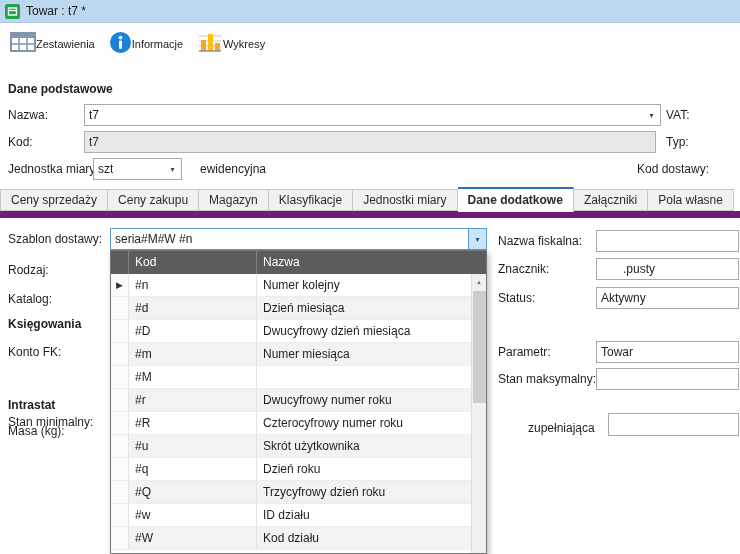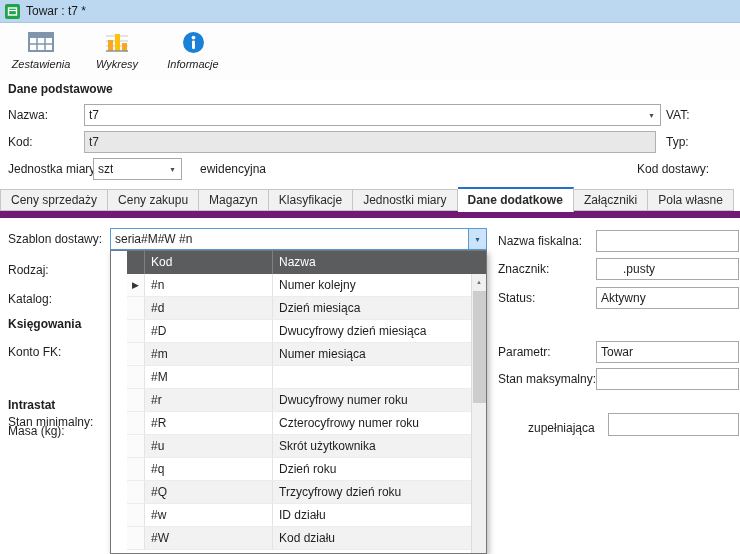--- a/index.html
+++ b/index.html
@@ -10,21 +10,21 @@
     font-size:12px;color:#1e1e1e;
   }
   
   .titlebar{position:absolute;top:0;left:0;width:740px;height:23px;background:#bcd8f1;
     display:flex;align-items:center;gap:6px;padding-left:5px;box-sizing:border-box;
     border-bottom:1px solid #a9c6e0;}
   .title-text{font-size:12px;color:#1a1a1a;}
   
   .toolbar{position:absolute;top:23px;left:0;width:740px;height:57px;background:#fdfdfd;
     display:flex;align-items:flex-start;padding:6px 0 0 10px;box-sizing:border-box;gap:14px;}
-  .tool{display:flex;flex-direction:column;align-items:center;min-width:62px;cursor:default;font-style:italic;}
+  .tool{display:flex;align-items:center;min-width:62px;cursor:default;}
   .tool-icon{height:26px;display:flex;align-items:center;justify-content:center;}
   .tool-label{font-size:11px;color:#222;margin-top:3px;}
   
   .sect{position:absolute;font-weight:bold;font-size:12px;white-space:nowrap;}
   .sect-bold{font-weight:bold;}
   
   .label{position:absolute;height:22px;line-height:22px;white-space:nowrap;}
   .field{position:absolute;height:22px;box-sizing:border-box;background:#fff;
     border:1px solid #a8a8a8;line-height:20px;padding:0 4px;white-space:nowrap;overflow:hidden;}
   .readonly{background:#e8e8e8;border-color:#b0b0b0;color:#2a2a2a;}
@@ -39,21 +39,21 @@
   .tabs{position:absolute;top:187px;left:0;width:740px;height:24px;display:flex;
     align-items:flex-end;border-bottom:7px solid #701a75;background:#fff;box-sizing:content-box;}
   .tab{height:22px;line-height:21px;padding:0 10px;background:#f1f1f1;
     border:1px solid #c6c6c6;border-left:none;box-sizing:border-box;color:#2b2b2b;white-space:nowrap;}
   .tab:first-child{border-left:1px solid #c6c6c6;}
   .tab.active{height:25px;margin-bottom:-1px;background:#fff;border-top:2px solid #2572c4;
     border-bottom:none;font-weight:bold;line-height:23px;position:relative;z-index:2;}
   
   .dropdown{position:absolute;left:110px;top:250px;width:377px;height:304px;background:#fff;
     border:1px solid #767676;box-sizing:border-box;z-index:20;box-shadow:2px 3px 6px rgba(0,0,0,.28);
-    overflow:hidden;padding-left:16px;}
+    overflow:hidden;}
   .gridhead{height:23px;background:#5a5c5e;color:#fff;display:flex;box-sizing:border-box;}
   .gh-marker{width:18px;border-right:1px solid #7e8084;box-sizing:border-box;}
   .gh-kod{width:128px;line-height:23px;padding-left:6px;border-right:1px solid #7e8084;box-sizing:border-box;}
   .gh-nazwa{flex:1;line-height:23px;padding-left:6px;}
   .gridbody{margin-right:15px;}
   .gridrow{display:flex;height:23px;line-height:22px;border-bottom:1px solid #ececec;box-sizing:border-box;background:#fff;}
   .gridrow.alt{background:#f2f2f2;}
   .cell-marker{width:18px;text-align:center;font-size:9px;color:#333;background:#fbfbfb;
     border-right:1px solid #e3e3e3;box-sizing:border-box;line-height:22px;flex:0 0 18px;}
   .cell-kod{width:128px;padding-left:6px;border-right:1px solid #e3e3e3;box-sizing:border-box;flex:0 0 128px;}
@@ -85,42 +85,42 @@
         <rect x="1" y="2" width="24" height="5" fill="#7e95ac"></rect>
         <line x1="9" y1="7" x2="9" y2="20" stroke="#7e95ac" stroke-width="1.5"></line>
         <line x1="17" y1="7" x2="17" y2="20" stroke="#7e95ac" stroke-width="1.5"></line>
         <line x1="1" y1="13" x2="25" y2="13" stroke="#7e95ac" stroke-width="1.5"></line>
       </svg>
     </span>
     <span class="tool-label">Zestawienia</span>
   </div>
   <div class="tool">
     <span class="tool-icon">
+      <svg width="23" height="23" viewBox="0 0 23 23">
+        <circle cx="11.5" cy="11.5" r="10.5" fill="#1a80d8"></circle>
+        <circle cx="11.5" cy="6.6" r="1.9" fill="#ffffff"></circle>
+        <rect x="10" y="9.6" width="3" height="8.4" rx="1.2" fill="#ffffff"></rect>
+      </svg>
+    </span>
+    <span class="tool-label">Informacje</span>
+  </div>
+  <div class="tool">
+    <span class="tool-icon">
       <svg width="26" height="22" viewBox="0 0 26 22">
         <line x1="2" y1="5" x2="24" y2="5" stroke="#c9c9c9" stroke-width="1"></line>
         <line x1="2" y1="10" x2="24" y2="10" stroke="#c9c9c9" stroke-width="1"></line>
         <line x1="2" y1="15" x2="24" y2="15" stroke="#c9c9c9" stroke-width="1"></line>
         <rect x="4" y="9" width="5" height="11" fill="#f6a723"></rect>
         <rect x="11" y="3" width="5" height="17" fill="#ffc107"></rect>
         <rect x="18" y="12" width="5" height="8" fill="#f6a723"></rect>
         <line x1="2" y1="20" x2="24" y2="20" stroke="#8f8f8f" stroke-width="1.5"></line>
       </svg>
     </span>
     <span class="tool-label">Wykresy</span>
   </div>
-  <div class="tool">
-    <span class="tool-icon">
-      <svg width="23" height="23" viewBox="0 0 23 23">
-        <circle cx="11.5" cy="11.5" r="10.5" fill="#1a80d8"></circle>
-        <circle cx="11.5" cy="6.6" r="1.9" fill="#ffffff"></circle>
-        <rect x="10" y="9.6" width="3" height="8.4" rx="1.2" fill="#ffffff"></rect>
-      </svg>
-    </span>
-    <span class="tool-label">Informacje</span>
-  </div>
 </div>
 
 <div class="sect" style="top:82px;left:8px;">Dane podstawowe</div>
 
 <div class="label" style="top:104px;left:8px;">Nazwa:</div>
 <div class="combo" style="top:104px;left:84px;width:577px;">
   <span class="txt">t7</span>
   <span class="btn">▾</span>
 </div>
 <div class="label" style="top:104px;left:666px;">VAT:</div>

